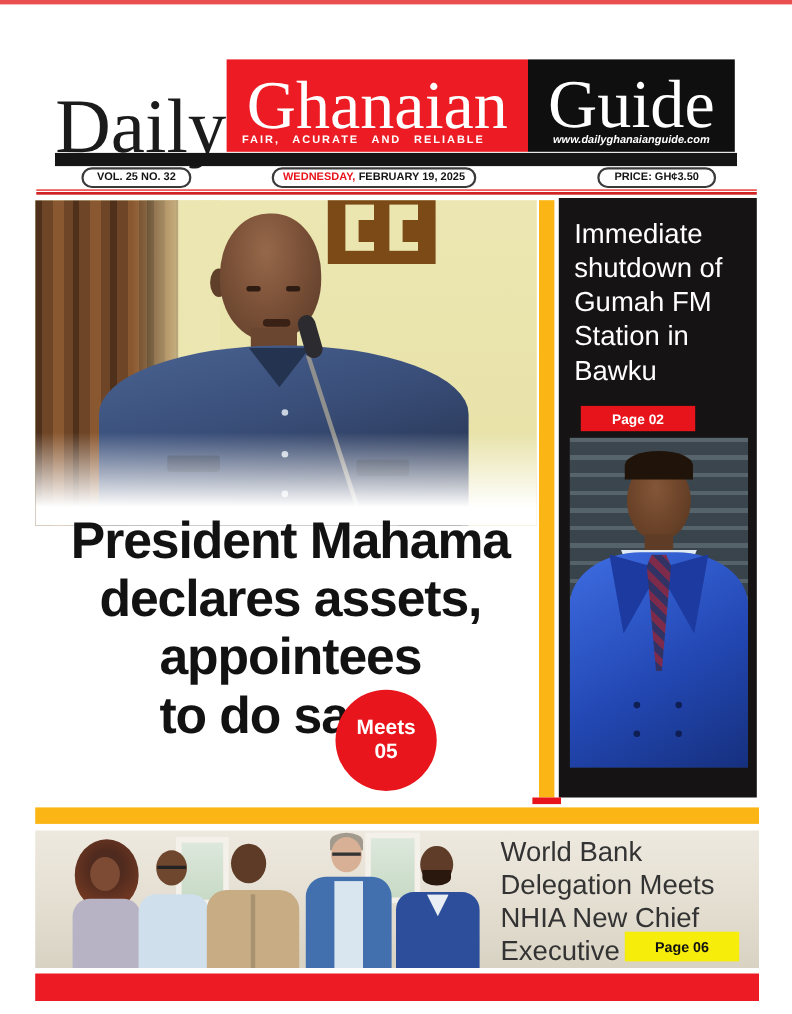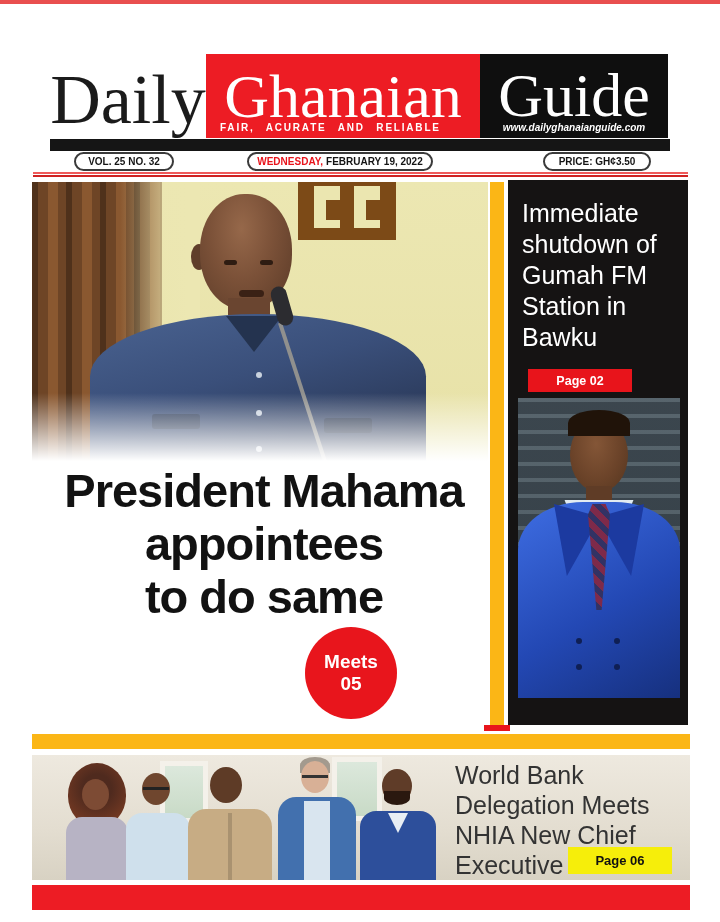--- a/index.html
+++ b/index.html
@@ -6,21 +6,21 @@
   html,body { background:#ffffff; }
   body { width:720px; height:922px; font-family:"Liberation Sans", sans-serif; }
   #paper { position:relative; width:720px; height:922px; background:#ffffff; overflow:hidden; }
   .a { position:absolute; }
 
   
   #top-rule { left:0; top:0; width:720px; height:4px; background:#e94f4f; }
 
   
   #masthead { left:50px; top:54px; width:618px; height:84px; }
-  #mh-daily { left:0; top:0; width:156px; height:84px; background:#ffffff;
+  #mh-daily { left:0; top:16px; width:156px; height:84px; background:#ffffff;
               font-family:"Liberation Serif", serif; font-size:70px; line-height:92px;
               color:#1b1b1b; text-align:center; }
   #mh-red   { left:156px; top:0; width:274px; height:84px; background:#ed1c24; }
   #mh-red .word { display:block; font-family:"Liberation Serif", serif; font-size:62px;
                   line-height:84px; color:#ffffff; text-align:center; }
   #mh-tagline { left:14px; bottom:5px; font-size:10px; font-weight:bold; color:#ffffff;
                 letter-spacing:1.8px; word-spacing:7px; white-space:nowrap; }
   #mh-black { left:430px; top:0; width:188px; height:84px; background:#0f0f0f; }
   #mh-black .word { display:block; font-family:"Liberation Serif", serif; font-size:62px;
                     line-height:82px; color:#ffffff; text-align:center; }
@@ -170,21 +170,21 @@
       <div class="a" id="mh-tagline">FAIR, ACURATE AND RELIABLE</div>
     </div>
   </div>
   <div class="a" id="black-bar"></div>
 
   <div class="a capsule" id="cap-vol">
     <span>VOL. 25 NO. 32</span>
   </div>
   <div class="a capsule" id="cap-date">
     <span class="weekday">WEDNESDAY,</span>
-    <span class="datepart">FEBRUARY 19, 2022</span>
+    <span class="datepart">FEBRUARY 19, 2025</span>
   </div>
   <div class="a capsule" id="cap-price">
     <span>PRICE: GH¢3.50</span>
   </div>
   <div class="a" id="red-rule"></div>
 
   <div class="a" id="lead-photo">
     <div class="a" id="wood"></div>
     <div class="a" id="wood-fade"></div>
     <div class="a motif" id="motif1">
@@ -213,20 +213,21 @@
     <div class="a m-btn" id="m-btn3"></div>
     <div class="a m-pocket" id="m-pocket-l"></div>
     <div class="a m-pocket" id="m-pocket-r"></div>
     <div class="a" id="m-mic-rod"></div>
     <div class="a" id="m-mic-head"></div>
     <div class="a" id="lead-fade"></div>
   </div>
 
   <div class="a" id="lead-headline">
     <div class="hl-line">President Mahama</div>
+    <div class="hl-line">declares assets,</div>
     <div class="hl-line">appointees</div>
     <div class="hl-line">to do same</div>
   </div>
   <div class="a" id="page-circle">
     <span>Meets</span>
     <span>05</span>
   </div>
 
   <div class="a" id="v-yellow"></div>
   <div class="a" id="sidebar">

